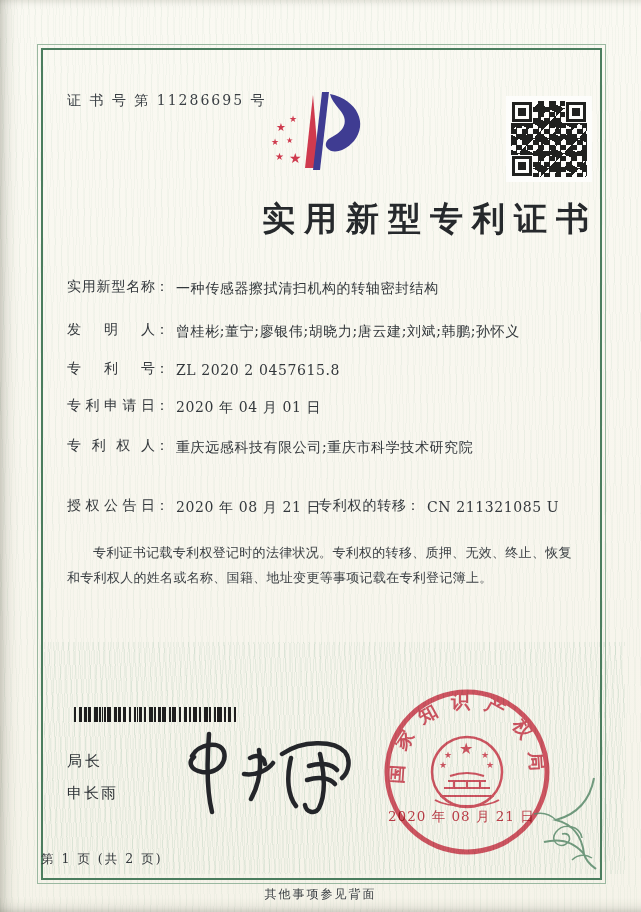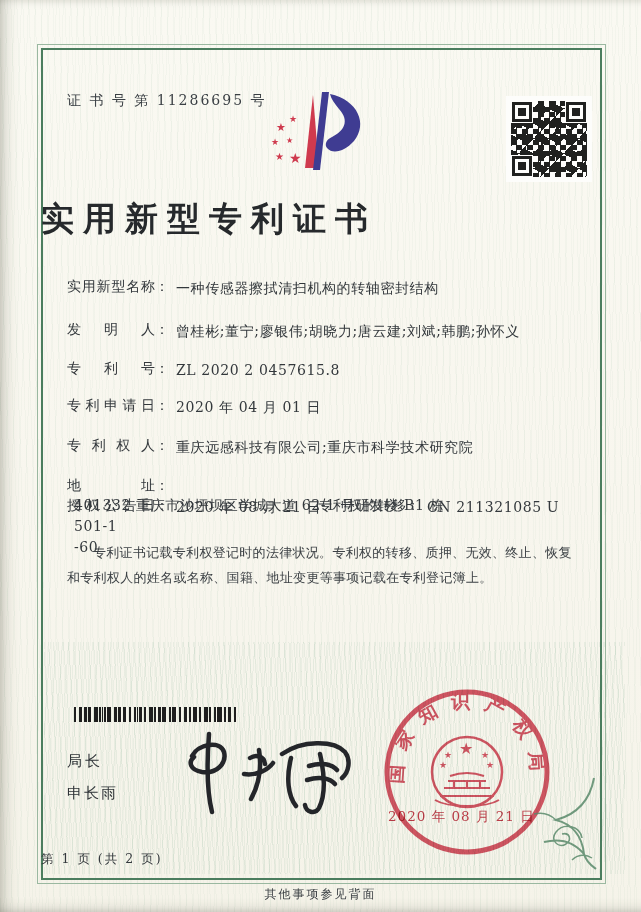--- a/index.html
+++ b/index.html
@@ -32,21 +32,21 @@
   .qr-noise{position:relative;width:100%;height:100%;
     background-image:
       repeating-conic-gradient(from 0deg,#20211f 0% 25%, rgba(0,0,0,0) 25% 50%),
       repeating-conic-gradient(from 45deg,#20211f 0% 20%, rgba(0,0,0,0) 20% 50%);
     background-size:11px 11px,15px 15px;}
   .finder{position:absolute;width:22px;height:22px;background:#fdfdfb;}
   .finder::before{content:'';position:absolute;left:1px;top:1px;width:20px;height:20px;
     border:3px solid #20211f;box-sizing:border-box;background:#fdfdfb;}
   .finder::after{content:'';position:absolute;left:7px;top:7px;width:8px;height:8px;background:#20211f;}
   .f-tl{left:0;top:0}.f-tr{right:0;top:0}.f-bl{left:0;bottom:0}
-  .title{position:absolute;left:41px;width:557px;top:197px;text-align:left;
+  .title{position:absolute;left:41px;width:557px;top:197px;text-align:right;
     font-size:33px;font-weight:700;letter-spacing:9px;color:#26292c;}
   .frow{position:absolute;left:67px;width:500px;font-size:14px;color:#33383c;}
   .flabel{display:inline-block;width:88px;text-align:justify;text-align-last:justify;vertical-align:top;}
   .fcolon{display:inline-block;vertical-align:top;}
   .fvalue{display:inline-block;vertical-align:top;padding-left:7px;letter-spacing:.6px;max-width:392px;line-height:21px;}
   .grant-group2{position:absolute;left:251px;top:0;}
   .paras{position:absolute;left:67px;top:541px;width:508px;font-size:13px;line-height:1.92;
     letter-spacing:.3px;color:#3c4145;}
   .paras p{margin:0;text-indent:2em;}
   .barcode{position:absolute;left:74px;top:707px;width:162px;height:15px;
@@ -105,23 +105,20 @@
     <span class="flabel">发明人</span><span class="fcolon">：</span><span class="fvalue">曾桂彬;董宁;廖银伟;胡晓力;唐云建;刘斌;韩鹏;孙怀义</span>
   </div>
   <div class="frow" style="top:360px">
     <span class="flabel">专利号</span><span class="fcolon">：</span><span class="fvalue">ZL 2020 2 0457615.8</span>
   </div>
   <div class="frow" style="top:397px">
     <span class="flabel">专利申请日</span><span class="fcolon">：</span><span class="fvalue">2020 年 04 月 01 日</span>
   </div>
   <div class="frow" style="top:437px">
     <span class="flabel">专利权人</span><span class="fcolon">：</span><span class="fvalue">重庆远感科技有限公司;重庆市科学技术研究院</span>
-  </div>
-  <div class="frow" style="top:477px">
-    <span class="flabel">地址</span><span class="fcolon">：</span><span class="fvalue"><span style="display:block">401332 重庆市沙坪坝区学城大道 62-1 号研发楼 B1 栋 501-1</span><span style="display:block">-60</span></span>
   </div>
   <div class="frow" style="top:497px">
     <span class="flabel">授权公告日</span><span class="fcolon">：</span><span class="fvalue">2020 年 08 月 21 日</span>
     <span class="grant-group2">
       <span class="flabel">专利权的转移</span><span class="fcolon">：</span><span class="fvalue">CN 211321085 U</span>
     </span>
   </div>
 
   <div class="paras">
     <p>专利证书记载专利权登记时的法律状况。专利权的转移、质押、无效、终止、恢复和专利权人的姓名或名称、国籍、地址变更等事项记载在专利登记簿上。</p>

